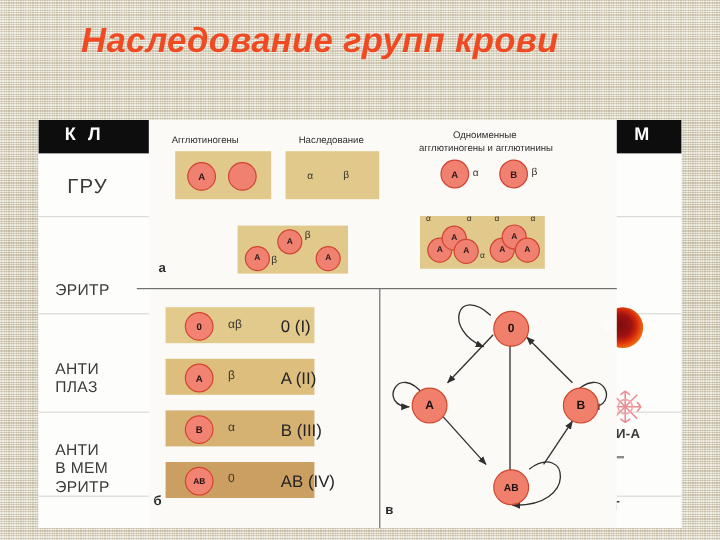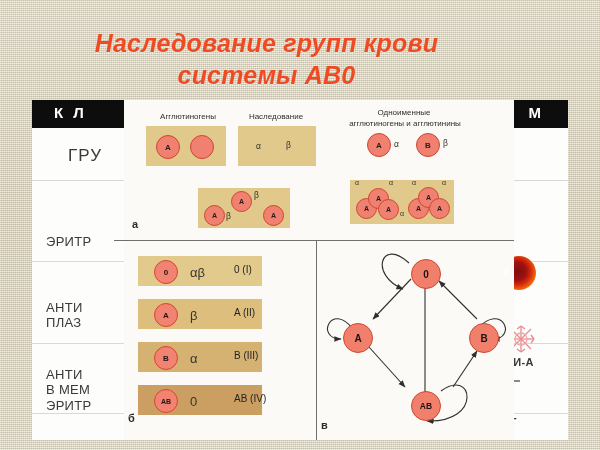--- a/index.html
+++ b/index.html
@@ -15,23 +15,22 @@
     background-image:
       repeating-linear-gradient(0deg, rgba(255,255,255,.36) 0px, rgba(255,255,255,.36) 1px, rgba(150,138,110,.20) 1px, rgba(150,138,110,.20) 2px),
       repeating-linear-gradient(90deg, rgba(255,255,255,.30) 0px, rgba(255,255,255,.30) 1px, rgba(150,138,110,.18) 1px, rgba(150,138,110,.18) 2px),
       linear-gradient(180deg,#e3ddc9 0%,#d8d1ba 50%,#e0dac6 100%);
   }
 
   
   #title{
     position:absolute;left:0;top:16px;width:533px;text-align:center;
     color:#f04a23;font-style:italic;font-weight:bold;
-    font-size:25px;line-height:1.28;letter-spacing:.2px;
+    font-size:29px;line-height:1.28;letter-spacing:.2px;
     text-shadow:0 1px 0 rgba(255,255,255,.35);
-    margin-top:11px;
   }
   #title .l2{display:block;}
 
   
   #slide{
     position:absolute;left:32px;top:100px;width:536px;height:340px;
     background:#ffffff;overflow:hidden;
   }
 
   
@@ -111,59 +110,58 @@
 
   
   .brow{position:absolute;left:14px;width:124px;height:30px;}
   .brow .bx{position:absolute;left:0;top:0;width:124px;height:30px;}
   .brow .bcell{
     position:absolute;left:16px;top:4px;width:22px;height:22px;border-radius:50%;
     background:#f28272;border:1.5px solid #d4462f;
     display:flex;align-items:center;justify-content:center;
     color:#241414;font-size:8px;font-weight:bold;
   }
-  .brow .agl{position:absolute;left:52px;top:9px;color:#3a332b;font-size:13px;}
-  .brow .nm{position:absolute;left:96px;top:8px;color:#232323;font-size:10px;width:80px;}
+  .brow .agl{position:absolute;left:52px;top:9px;color:#3a332b;font-size:10px;}
+  .brow .nm{position:absolute;left:96px;top:8px;color:#232323;font-size:14px;width:80px;}
 
   #grpwrap{position:absolute;left:0;top:146px;width:192px;height:194px;}
 
   
   #diag{position:absolute;left:193px;top:141px;width:197px;height:199px;}
   .dnode{
     position:absolute;width:28px;height:28px;border-radius:50%;
     background:#f0806c;border:1.4px solid #d0472f;
     display:flex;align-items:center;justify-content:center;
     color:#1d1313;font-size:10px;font-weight:bold;z-index:3;
   }
   #diag svg{position:absolute;left:0;top:0;}
 </style>
 </head>
 <body>
 
 <div id="burlap"></div>
 
 <div id="title">
   <span>Наследование групп крови</span>
-  <span class="l2">системы АВ0</span>
 </div>
 
 <div id="slide">
 
   <div class="bg-head">
     <span class="hl">К Л</span>
     <span class="hr">М</span>
   </div>
 
   <div class="bg-body">
     <div class="row-sep" style="top:52px"></div>
     <div class="row-sep" style="top:133px"></div>
     <div class="row-sep" style="top:215px"></div>
     <div class="row-sep" style="top:285px"></div>
 
-    <div class="bg-label big" style="left:36px;top:18px">ГРУ</div>
+    <div class="bg-label big" style="left:24px;top:18px">ГРУ</div>
     <div class="bg-label" style="left:14px;top:106px">ЭРИТР</div>
     <div class="bg-label" style="left:14px;top:172px">АНТИ
 ПЛАЗ</div>
     <div class="bg-label" style="left:14px;top:239px">АНТИ
 В МЕМ
 ЭРИТР</div>
 
     <div class="vline" style="left:448px;top:0;height:312px"></div>
 
     <div class="sun" style="left:470px;top:128px">
@@ -193,21 +191,21 @@
     <div class="bg-label" style="left:470px;top:288px;font-size:11px;font-weight:bold">ЕТ</div>
   </div>
 
   <div id="ovl">
 
     <div class="ovl-divh"></div>
     <div class="ovl-divv"></div>
 
     <div class="panel-letter" style="left:8px;top:118px">а</div>
 
-    <div class="cap" style="left:21px;top:12px;width:86px">Агглютиногены</div>
+    <div class="cap" style="left:4px;top:12px;width:86px">Агглютиногены</div>
     <div class="cap" style="left:112px;top:12px;width:80px">Наследование</div>
 
     <div class="tan" style="left:22px;top:26px;width:80px;height:40px">
       <div class="cell" style="left:10px;top:9px;width:22px;height:22px">A</div>
       <div class="cell" style="left:44px;top:9px;width:22px;height:22px"></div>
     </div>
 
     <div class="tan" style="left:114px;top:26px;width:78px;height:40px">
       <div class="gl" style="left:18px;top:15px">α</div>
       <div class="gl" style="left:48px;top:14px">β</div>

